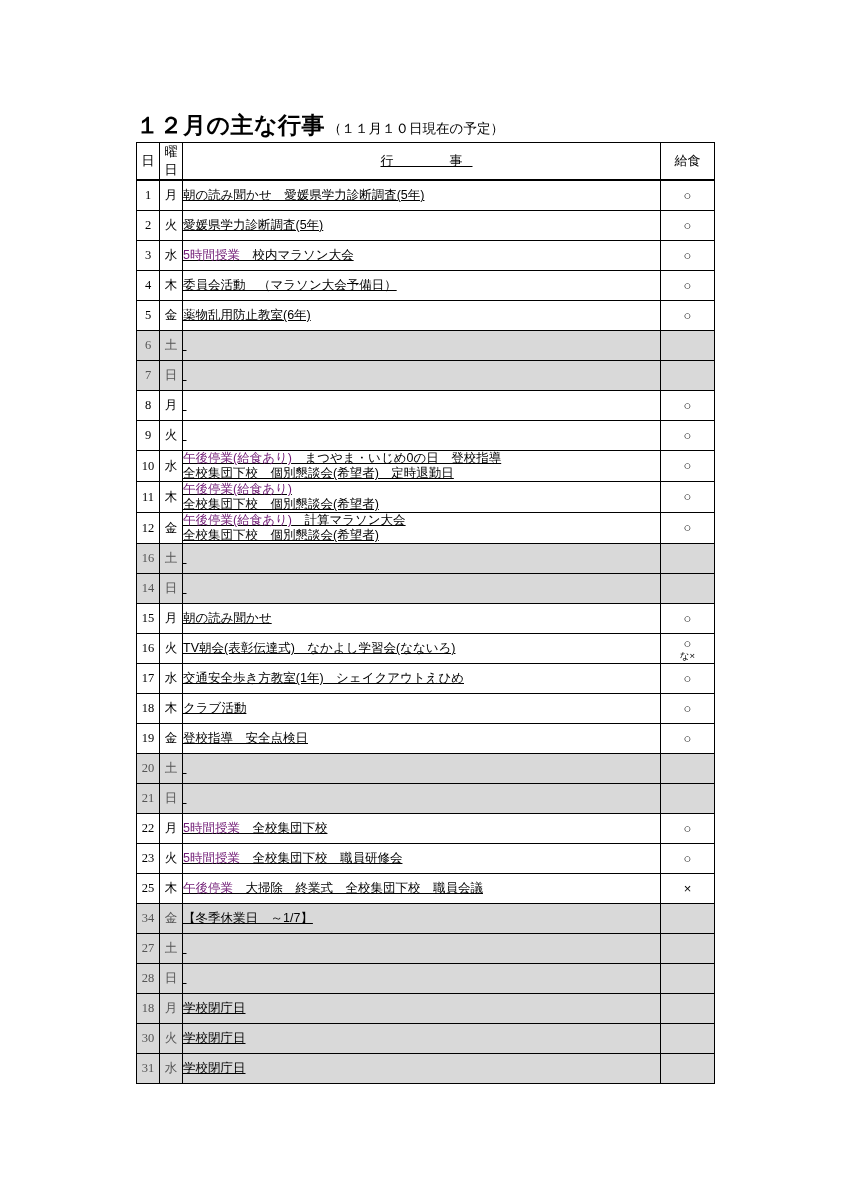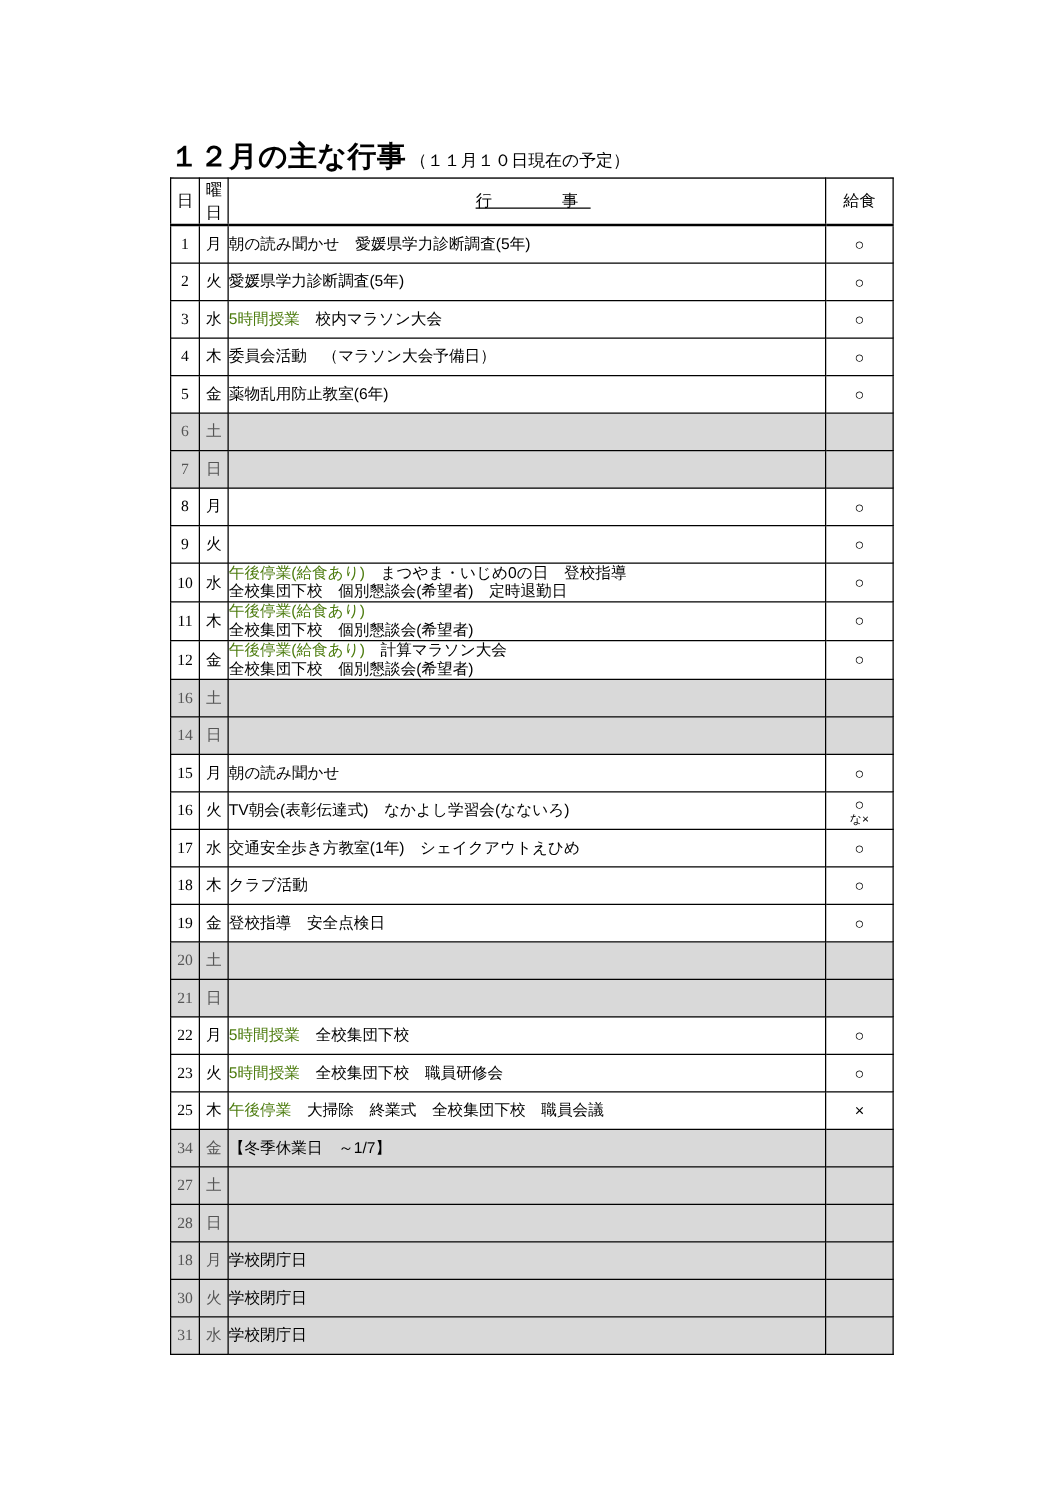--- a/index.html
+++ b/index.html
@@ -127,24 +127,24 @@
     font-size: 13px;
     font-family: "Liberation Sans", "DejaVu Sans", sans-serif;
     line-height: 1.0;
   }
 
   
   tr.shaded td { background: #d9d9d9; }
   tr.shaded td.day, tr.shaded td.dow { color: #555555; }
 
   
-  .red { color: #4d7c0f; }
-
-  
-  .ln { display: block; }
+  .red { color: #701a75; }
+
+  
+  .ln { display: block; text-decoration: underline; }
 
   
   .lunch-main { display: block; font-size: 13px; line-height: 1.05; }
   .lunch-sub  { display: block; font-size: 9.5px; line-height: 1.0; }
 </style>
 </head>
 <body>
 
 <div class="page">
 

